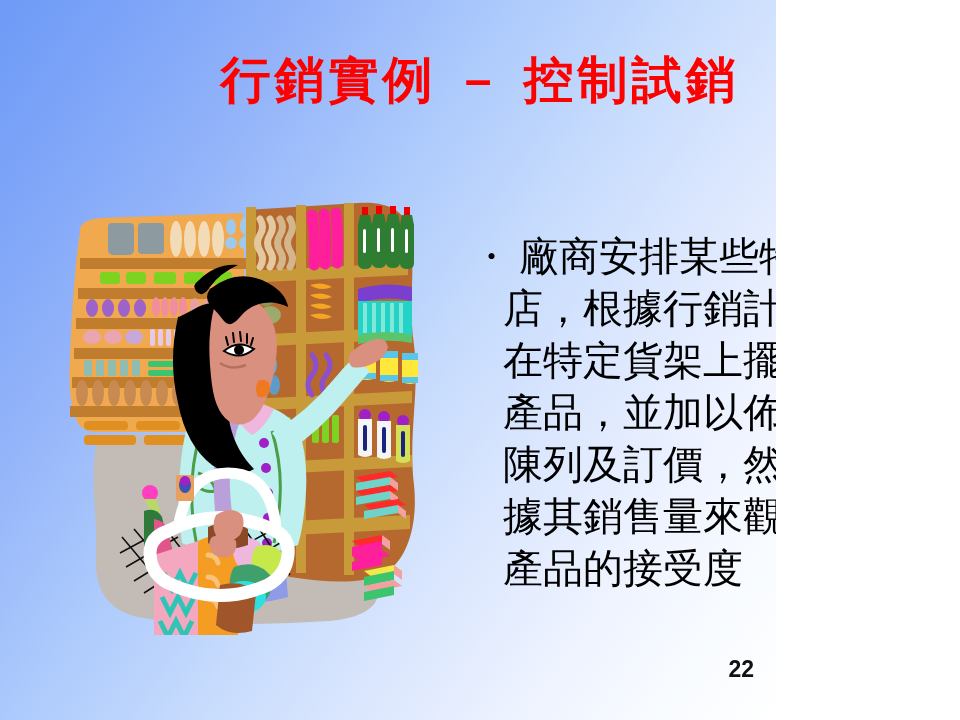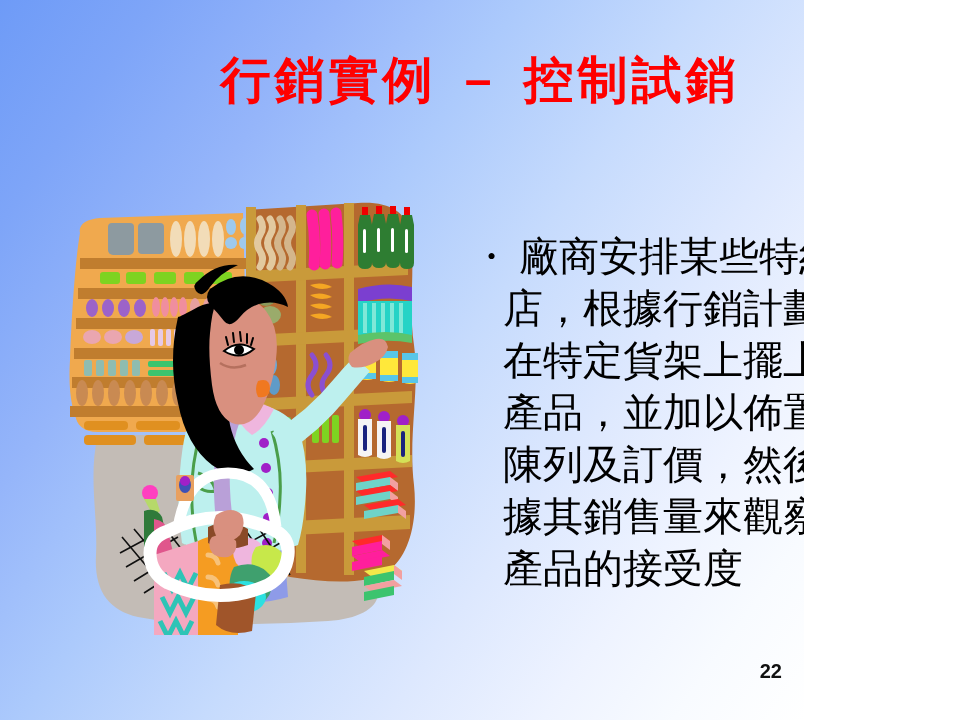--- a/index.html
+++ b/index.html
@@ -16,21 +16,20 @@
         #6e9bf7 0%,
         #7ea5f8 12%,
         #95b5fa 26%,
         #accafc 40%,
         #c6dbfd 54%,
         #dde8fe 68%,
         #eef3ff 80%,
         #f8fbff 90%,
         #ffffff 100%);
     font-family: "Liberation Serif", "DejaVu Serif", serif;
-    padding-left: 28px;
   }
 
   
   #title {
     position: absolute;
     left: 0;
     top: 50px;
     width: 960px;
     text-align: center;
     color: #ff0000;
@@ -74,21 +73,21 @@
     margin-top: -52px;
     text-indent: 16px;
   }
 
   
   #page-number {
     position: absolute;
     right: 22px;
     bottom: 37px;
     font-family: "Liberation Sans", "DejaVu Sans", sans-serif;
-    font-size: 20px;
+    font-size: 23px;
     font-weight: bold;
     color: #111111;
   }
 
   
   #illustration {
     position: absolute;
     left: 58px;
     top: 185px;
     width: 400px;

